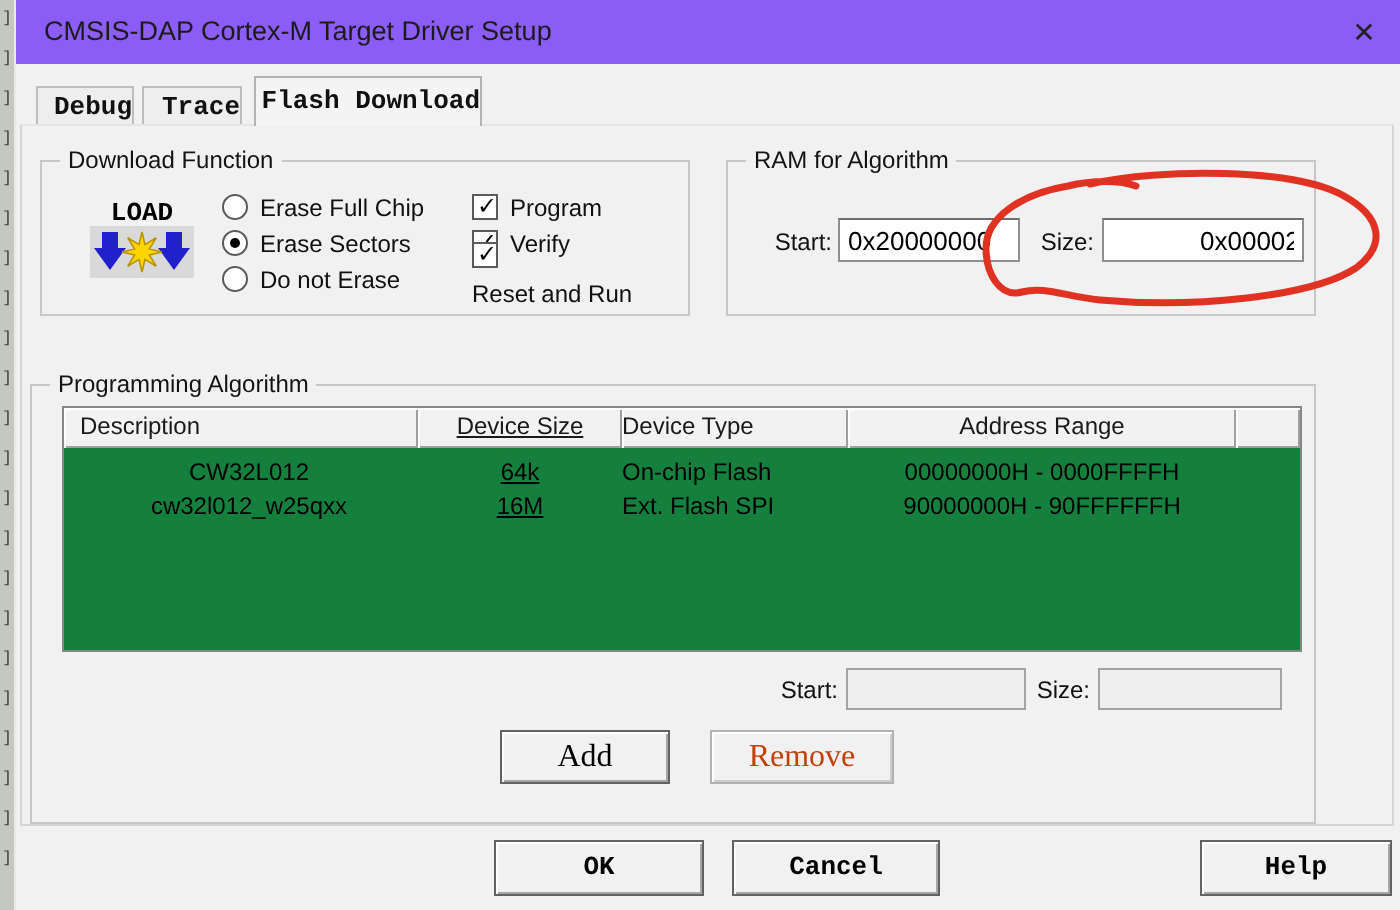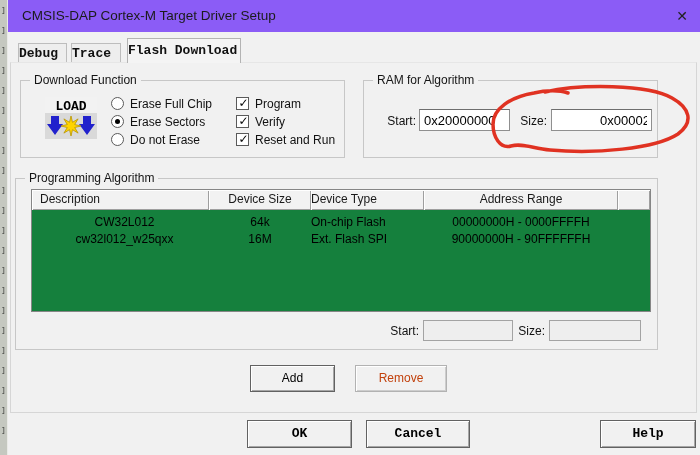--- a/index.html
+++ b/index.html
@@ -17,42 +17,42 @@
   }
   
   .dialog { position:absolute; left:8px; top:0; width:692px; height:455px; background:#f1f1f1; }
   .titlebar { position:absolute; left:0; top:0; width:100%; height:32px; background:#8b5cf6; }
   .title { position:absolute; left:14px; top:0; line-height:32px; font-size:13.5px; color:#1b1b1b; }
   .close-btn { position:absolute; right:2px; top:3px; width:32px; height:26px; text-align:center; line-height:26px; font-size:14px; color:#222; cursor:default; }
 
   
   .tab {
     position:absolute; background:#eeeeee; border:1px solid #bdbdbd; border-bottom:none;
-    font:bold 13px/19px "Liberation Mono", monospace; color:#111; text-align:left;
+    font:bold 13px/19px "Liberation Mono", monospace; color:#111; text-align:right;
     top:43px; height:19px; z-index:2;
   }
   .tab.active { top:38px; height:25px; line-height:24px; background:#f4f4f4; z-index:4; border-color:#b3b3b3; }
   #tab-debug { left:10px; width:49px; }
   #tab-trace { left:63px; width:50px; }
   #tab-flash { left:119px; width:114px; }
 
   .tabpage {
     position:absolute; left:2px; top:62px; width:687px; height:351px;
     background:#f1f1f1; border:1px solid #d6d6d6; border-top-color:#e6e6e6; z-index:1;
   }
 
   
   .group { position:absolute; border:1px solid #c7c7c7; z-index:2; }
   .group-label {
     position:absolute; top:-8px; left:9px; background:#f1f1f1; padding:0 4px;
     font-size:12px; color:#141414; white-space:nowrap;
   }
   #grp-download { left:12px; top:80px; width:325px; height:78px; }
   #grp-ram      { left:355px; top:80px; width:295px; height:78px; }
-  #grp-prog     { left:7px;  top:178px; width:643px; height:172px; }
+  #grp-prog     { left:7px;  top:192px; width:643px; height:220px; }
 
   
   .load-icon { position:absolute; left:24px; top:16px; }
   .opt-row { position:absolute; display:flex; align-items:flex-start; gap:6px; height:14px; font-size:12px; color:#111; white-space:nowrap; }
   .radio { width:13px; height:13px; border:1px solid #5a5a5a; border-radius:50%; background:#fff; position:relative; flex:none; }
   .radio.selected::after { content:""; position:absolute; left:3px; top:3px; width:5px; height:5px; border-radius:50%; background:#000; }
   .checkbox { width:13px; height:13px; border:1px solid #5a5a5a; background:#fff; position:relative; flex:none; }
   .checkbox.checked::after { content:"✓"; position:absolute; left:0px; top:-1px; width:13px; text-align:center; font:bold 12px/13px "DejaVu Sans", sans-serif; color:#000; }
 
   
@@ -71,29 +71,29 @@
   .lheader { display:flex; height:20px; background:#f2f2f2; font-size:12px; color:#1a1a1a; }
   .hcell {
     flex:none; line-height:19px; text-align:center; background:#f2f2f2;
     box-shadow: inset 1px 1px 0 #ffffff, inset -1px -1px 0 #9f9f9f;
     overflow:hidden; white-space:nowrap;
   }
   .hcell.fill { flex:1; }
   .lrow { display:flex; height:17px; font-size:12px; color:#000; align-items:center; }
   .cell { flex:none; white-space:nowrap; overflow:hidden; }
   .c-desc { width:177px; text-align:center; padding-left:8px; }
-  .c-size { width:102px; text-align:center; }
+  .c-size { width:102px; text-align:center;text-decoration:underline; }
   .c-type { width:113px; text-align:left; }
   .c-range{ width:194px; text-align:center; }
 
   
   .btn {
     position:absolute; background:#f1f1f1; border:1px solid #626262;
     box-shadow: inset 1px 1px 0 #ffffff, inset -1px -1px 0 #a6a6a6;
-    font-size:12px; color:#000; text-align:center; cursor:default;
+    font-size:16px; color:#000; text-align:center; cursor:default;font-family:Liberation Serif, serif;
   }
   .btn.mono { font:bold 13px "Liberation Mono", monospace; }
   .btn.disabled { color:#c2410c; border-color:#b2b2b2; box-shadow: inset 1px 1px 0 #fff, inset -1px -1px 0 #cdcdcd; }
   #btn-add    { left:242px; top:365px; width:85px; height:27px; line-height:25px; z-index:2; }
   #btn-remove { left:347px; top:365px; width:92px; height:27px; line-height:25px; z-index:2; }
   #btn-ok     { left:239px; top:420px; width:105px; height:28px; line-height:26px; }
   #btn-cancel { left:358px; top:420px; width:104px; height:28px; line-height:26px; }
   #btn-help   { left:592px; top:420px; width:96px; height:28px; line-height:26px;text-align:center; }
 
   .annotation-layer { position:absolute; left:0; top:0; width:700px; height:455px; z-index:9; pointer-events:none; }
@@ -165,21 +165,21 @@
       </div>
 
       <div class="opt-row" style="left:215px; top:16px;">
         <span class="checkbox checked"></span>
         <span>Program</span>
       </div>
       <div class="opt-row" style="left:215px; top:34px;">
         <span class="checkbox checked"></span>
         <span>Verify</span>
       </div>
-      <div class="opt-row" style="left:215px; top:52px;">
+      <div class="opt-row" style="left:215px; top:40px;flex-direction:column;">
         <span class="checkbox checked"></span>
         <span>Reset and Run</span>
       </div>
     </div>
 
     <div class="group" id="grp-ram">
       <span class="group-label">RAM for Algorithm</span>
       <span class="fld-label" style="left:12px; top:33px; width:40px;">Start:</span>
       <input class="field" style="left: 55px; top: 28px; width: 91px; height: 22px;" value="0x20000000">
       <span class="fld-label" style="left:150px; top:33px; width:33px;">Size:</span>

